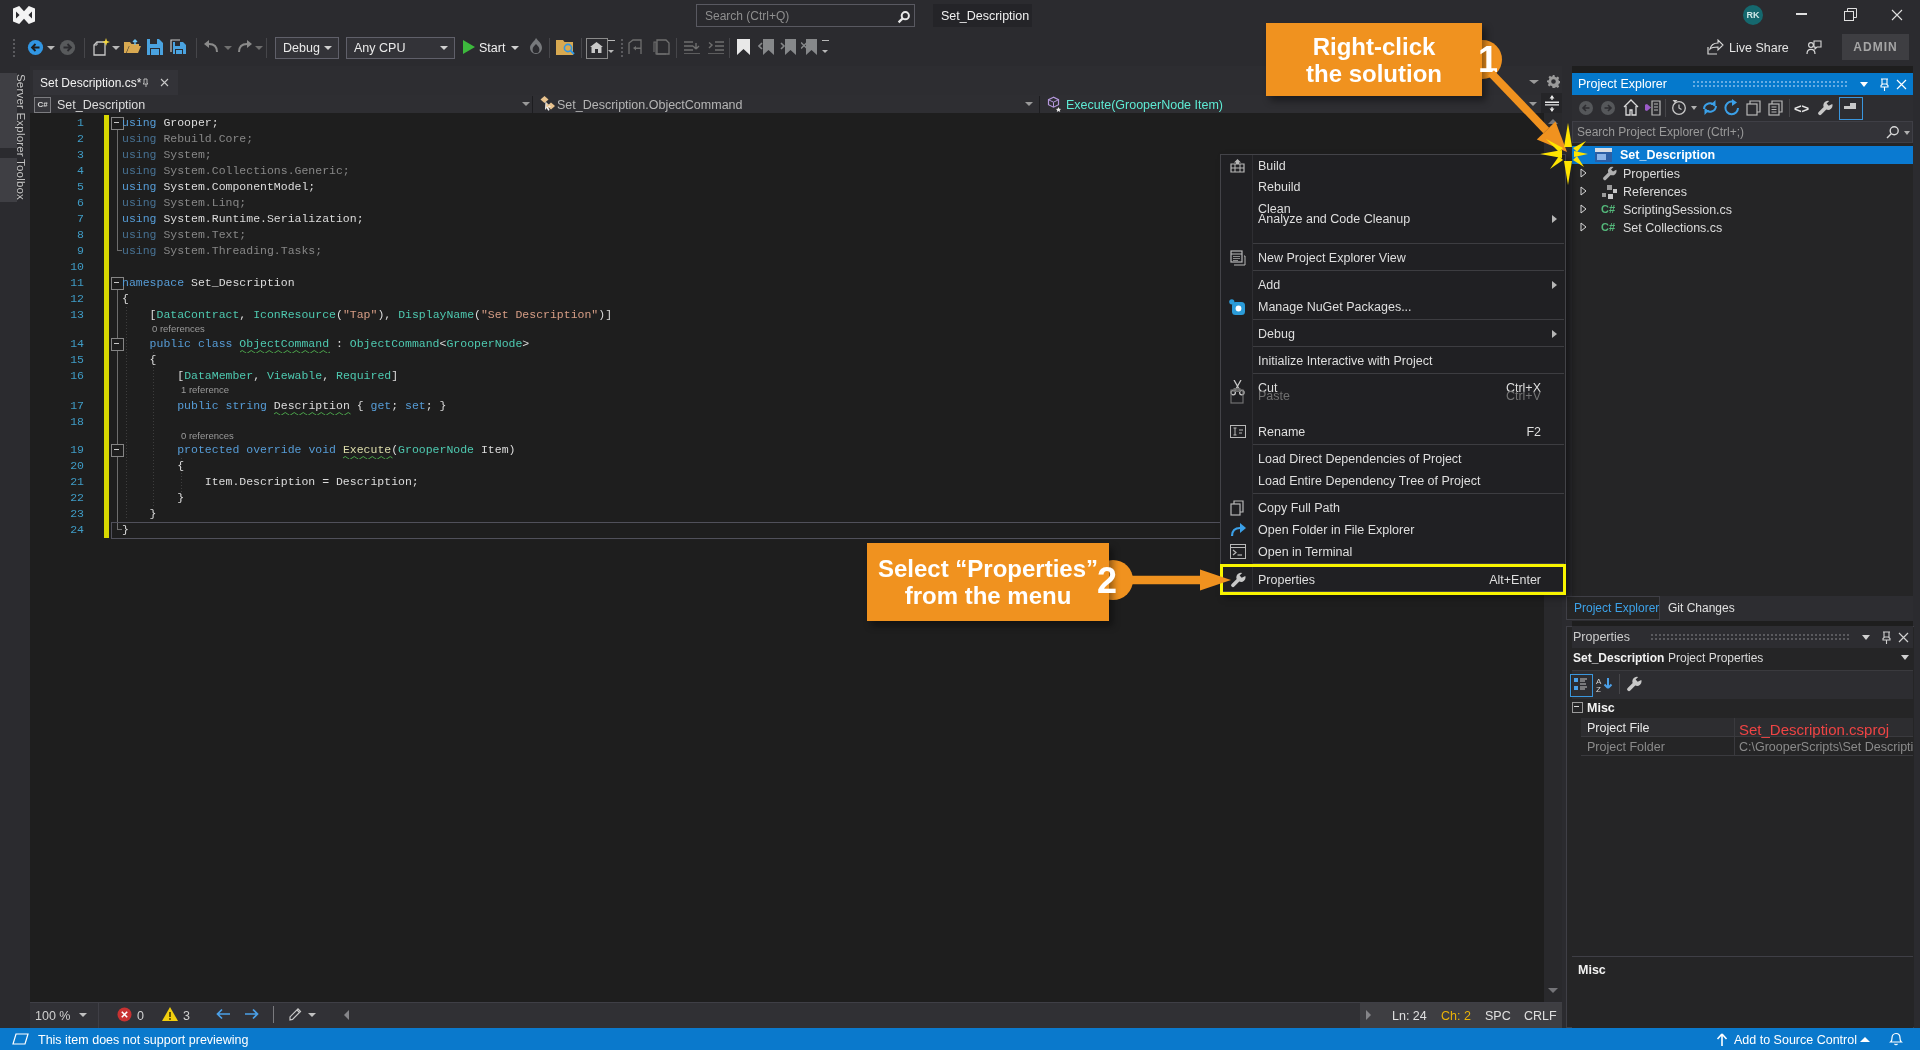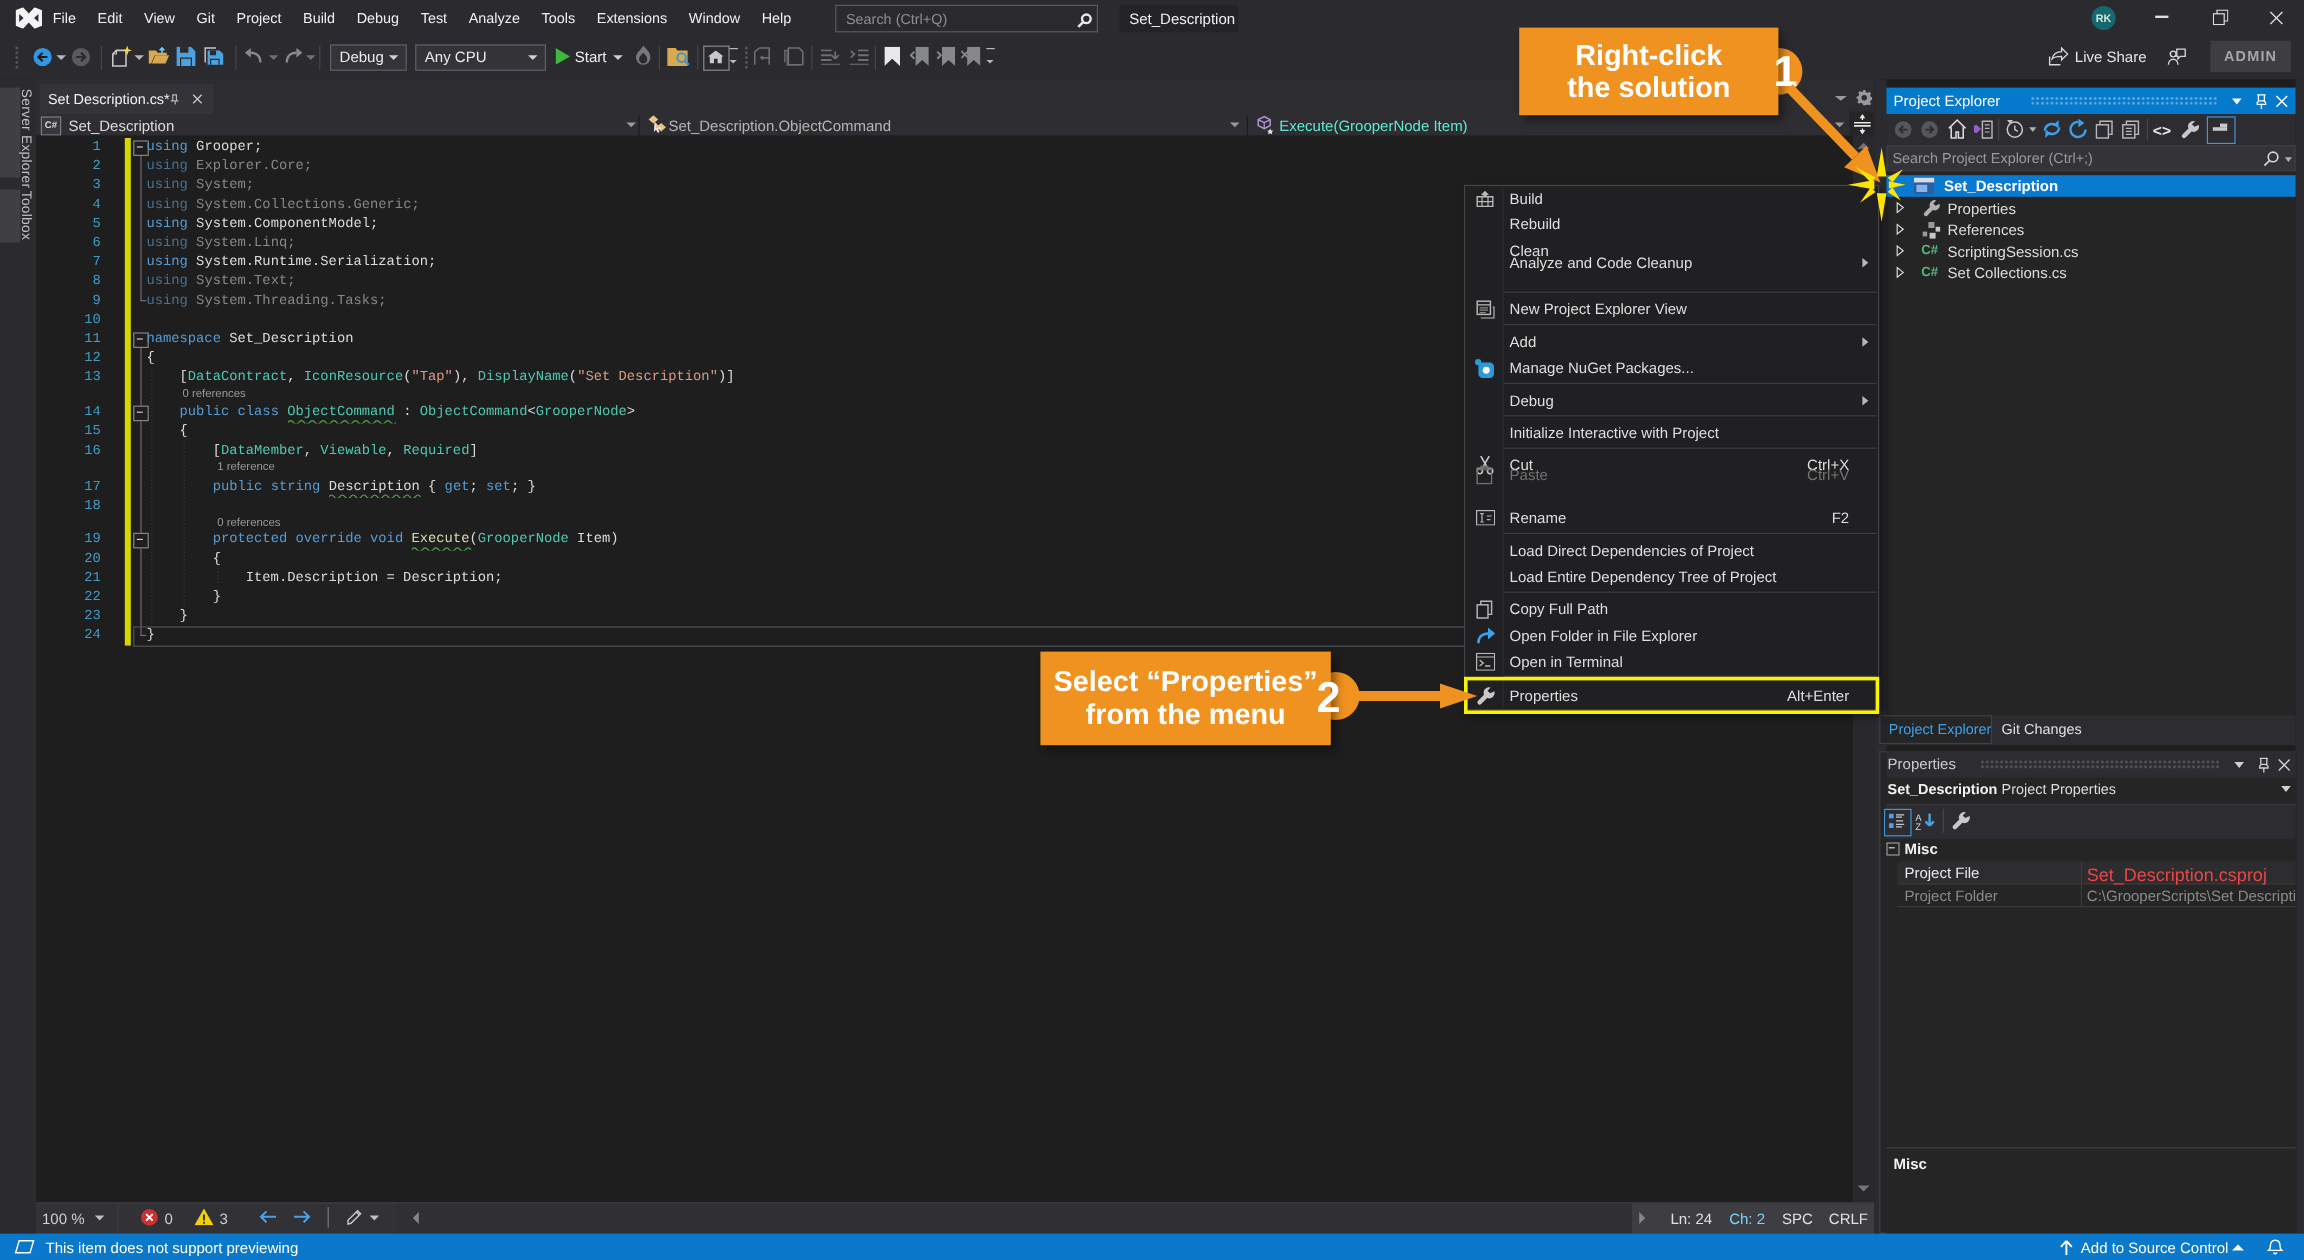--- a/index.html
+++ b/index.html
@@ -24,23 +24,20 @@
 .dotsb{background-image:radial-gradient(#66ace4 1px, transparent 1.2px);background-size:4px 4px}
 </style></head>
 <body>
 <div id="root">
 
 <div class="ab" style="left:0;top:0;width:1920px;height:30px;background:#2b2b2f"></div>
 <div class="ab" style="left:0;top:30px;width:1920px;height:36px;background:#2b2b2f"></div>
 <svg class="ic" style="left:13px;top:6px" width="22" height="18" viewBox="0 0 22 18">
       <path fill="#f4f4f4" d="M6.2 0 11 5.3 15.8 0 22 2.6v12.8L15.8 18 11 12.7 6.2 18 0 15.4V2.6Z M3 5.6v6.8L6.6 9Z M19 5.6 15.4 9 19 12.4Z"></path>
     </svg>
-<div id="menus" class="ab" style="left:35px;top:0;height:30px;font-size:12px;color:#f0f0f0;line-height:30px;white-space:nowrap">
-<span class="m">File</span><span class="m">Edit</span><span class="m">View</span><span class="m">Git</span><span class="m">Project</span><span class="m">Build</span><span class="m">Debug</span><span class="m">Test</span><span class="m">Analyze</span><span class="m">Tools</span><span class="m">Extensions</span><span class="m">Window</span><span class="m">Help</span>
-</div>
 <div class="ab" style="left:696px;top:4px;width:219px;height:23px;background:#2a2a2e;border:1px solid #595961;box-sizing:border-box">
   <div class="ab" style="left:8px;top:4px;font-size:12px;color:#8e8e8e">Search (Ctrl+Q)</div>
   <svg class="ic" style="left:200px;top:5px" width="14" height="14" viewBox="0 0 14 14">
         <circle cx="8.3" cy="5.7" r="3.6" fill="none" stroke="#e8e8e8" stroke-width="2"></circle>
         <path d="M5.4 8.6 1.6 12.4" stroke="#e8e8e8" stroke-width="2.2"></path>
       </svg>
 </div>
 <div class="ab" style="left:933px;top:4px;width:99px;height:23px;background:#242428"></div>
 <div class="ab" style="left:941px;top:9px;font-size:12.5px;color:#f0f0f0">Set_Description</div>
 <div class="ab" style="left:1743px;top:5px;width:20px;height:20px;border-radius:50%;background:#15686e;text-align:center;font-size:9px;line-height:20px;color:#cfe8e8;font-weight:bold">RK</div>
@@ -269,21 +266,21 @@
 <div class="ab" style="left:111px;top:277px;width:11px;height:11px;background:#1e1e1e;border:1px solid #858585"></div>
       <div class="ab" style="left:114px;top:282px;width:5px;height:1px;background:#c8c8c8"></div>
 <div class="ab" style="left:111px;top:338px;width:11px;height:11px;background:#1e1e1e;border:1px solid #858585"></div>
       <div class="ab" style="left:114px;top:343px;width:5px;height:1px;background:#c8c8c8"></div>
 <div class="ab" style="left:111px;top:444px;width:11px;height:11px;background:#1e1e1e;border:1px solid #858585"></div>
       <div class="ab" style="left:114px;top:449px;width:5px;height:1px;background:#c8c8c8"></div>
 <div class="ab" style="left:126px;top:307px;width:1px;height:213px;background-image:linear-gradient(#3d3d3d 1px,transparent 1px);background-size:1px 3px"></div>
 <div class="ab" style="left:153px;top:352px;width:1px;height:154px;background-image:linear-gradient(#3d3d3d 1px,transparent 1px);background-size:1px 3px"></div>
 <div class="ab" style="left:181px;top:458px;width:1px;height:44px;background-image:linear-gradient(#3d3d3d 1px,transparent 1px);background-size:1px 3px"></div>
 <div class="cr" style="top:115px"><span class="k">using</span> Grooper;</div>
-<div class="cr" style="top:131px"><span class="gk">using</span><span class="gi"> Explorer.Core;</span></div>
+<div class="cr" style="top:131px"><span class="gk">using</span><span class="gi"> Rebuild.Core;</span></div>
 <div class="cr" style="top:147px"><span class="gk">using</span><span class="gi"> System;</span></div>
 <div class="cr" style="top:163px"><span class="gk">using</span><span class="gi"> System.Collections.Generic;</span></div>
 <div class="cr" style="top:179px"><span class="k">using</span> System.ComponentModel;</div>
 <div class="cr" style="top:195px"><span class="gk">using</span><span class="gi"> System.Linq;</span></div>
 <div class="cr" style="top:211px"><span class="k">using</span> System.Runtime.Serialization;</div>
 <div class="cr" style="top:227px"><span class="gk">using</span><span class="gi"> System.Text;</span></div>
 <div class="cr" style="top:243px"><span class="gk">using</span><span class="gi"> System.Threading.Tasks;</span></div>
 <div class="cr" style="top:275px"><span class="k">namespace</span> Set_Description</div>
 <div class="cr" style="top:291px">{</div>
 <div class="cr" style="top:307px">    [<span class="t">DataContract</span>, <span class="t">IconResource</span>(<span class="s">"Tap"</span>), <span class="t">DisplayName</span>(<span class="s">"Set Description"</span>)]</div>
@@ -340,21 +337,21 @@
 <div class="ab" style="left:273px;top:1006px;width:1px;height:17px;background:#7a7a7e"></div>
 <svg class="ic" style="left:288px;top:1007px" width="15" height="15" viewBox="0 0 15 15">
         <path d="m2 13 2.5-.6 8-8L10 1.9l-8 8zM9 3l2.6 2.6" stroke="#c8c8c8" fill="none" stroke-width="1.2"></path>
       </svg>
 <div class="arr" style="left:308px;top:1013px;border-top:4px solid #c0c0c0;border-left-width:4px;border-right-width:4px"></div>
 <div class="ab" style="left:330px;top:1003px;width:1030px;height:25px;background:#303034"></div>
 <div class="arr" style="left:344px;top:1010px;border-top:5px solid transparent;border-bottom:5px solid transparent;border-right:5px solid #858589;border-left-width:0"></div>
 <div class="ab" style="left:1360px;top:1003px;width:202px;height:25px;background:#3e3e42"></div>
 <div class="arr" style="left:1366px;top:1010px;border-top:5px solid transparent;border-bottom:5px solid transparent;border-left:5px solid #858589;border-right-width:0"></div>
 <div class="ab" style="left:1392px;top:1009px;font-size:12.5px;color:#e0e0e0">Ln: 24</div>
-<div class="ab" style="left:1441px;top:1009px;font-size:12.5px;color:#7dd3fc">Ch: 2</div>
+<div class="ab" style="left:1441px;top:1009px;font-size:12.5px;color:#eab308">Ch: 2</div>
 <div class="ab" style="left:1485px;top:1009px;font-size:12.5px;color:#e0e0e0">SPC</div>
 <div class="ab" style="left:1524px;top:1009px;font-size:12.5px;color:#e0e0e0">CRLF</div>
 </div>
 
 <div class="ab" style="left:1562px;top:66px;width:10px;height:962px;background:#2b2b2f"></div>
 <div class="ab" style="left:1913px;top:66px;width:7px;height:962px;background:#2b2b2f"></div>
 <div id="rightpanel">
 
 <div class="ab" style="left:1572px;top:73px;width:341px;height:22px;background:#0579cc"></div>
 <div class="ab" style="left:1578px;top:77px;font-size:12.5px;color:#fff">Project Explorer</div>

